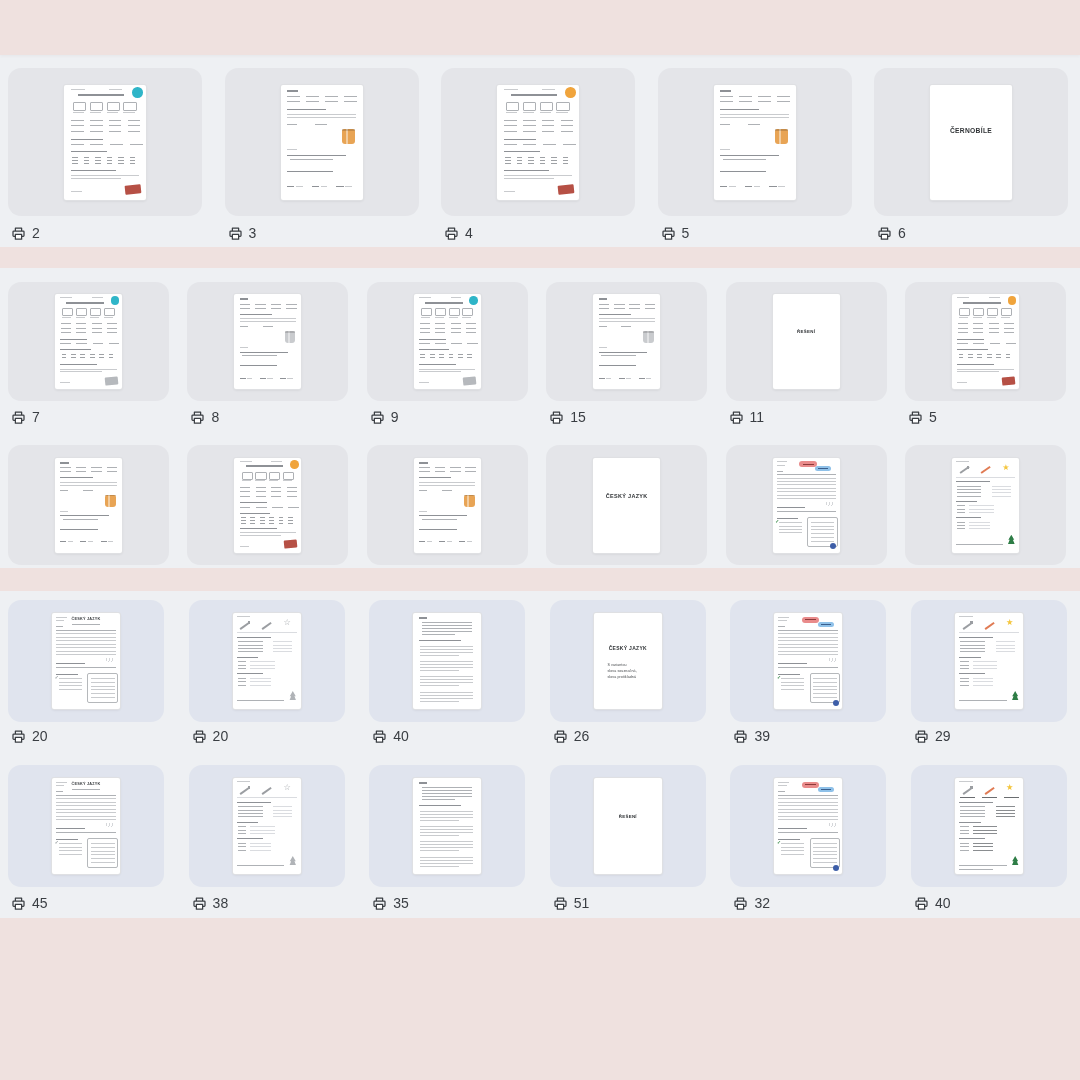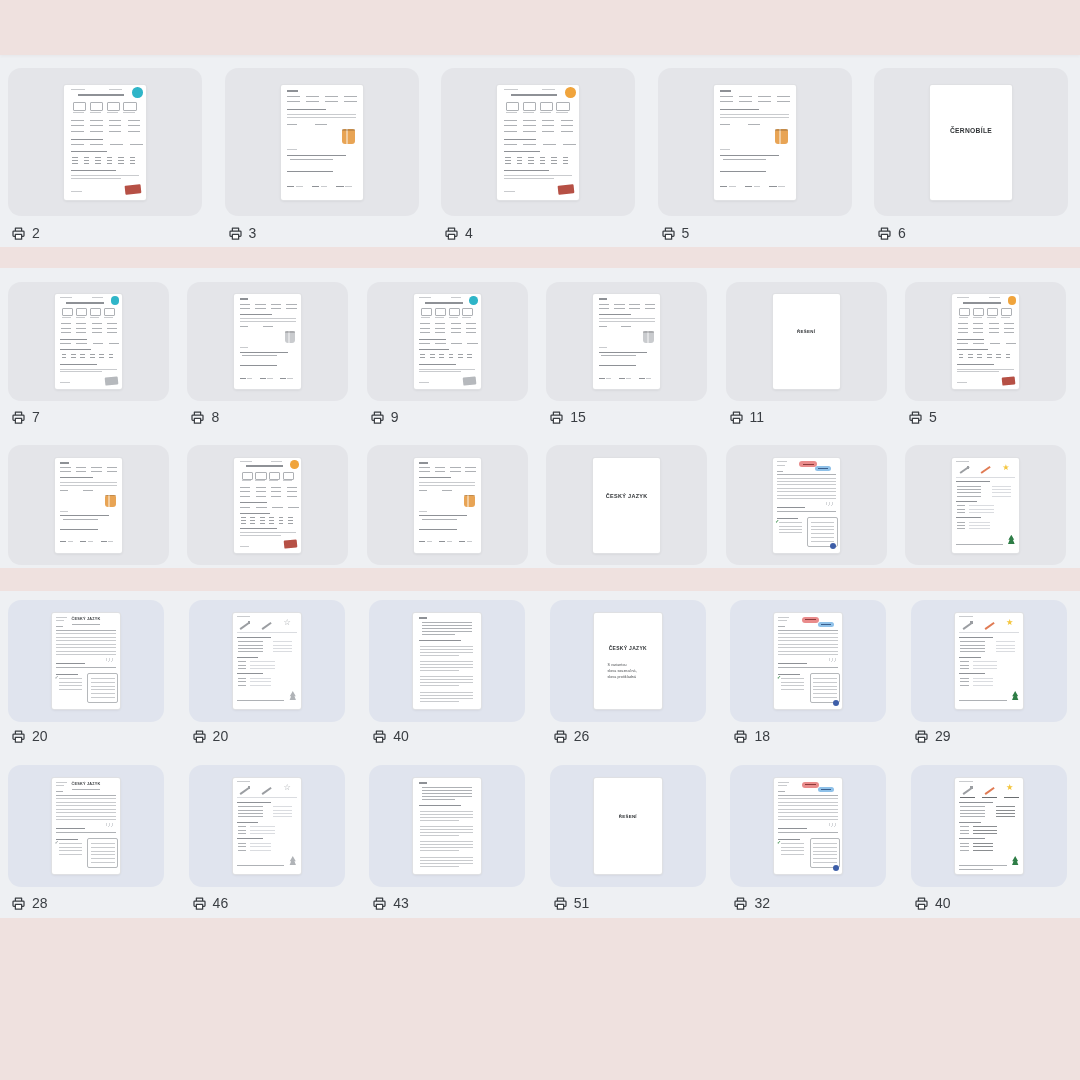--- a/index.html
+++ b/index.html
@@ -860,21 +860,21 @@
           </div>
           <div class="ab" style="bottom: 3.5%; right: 5%; width: 9%; aspect-ratio: 1 / 1; border-radius: 50%; background: rgb(61, 94, 168);"></div>
         </div>
       </div>
       <div class="plabel" style="left: 733.4px; top: 727px;">
         <svg width="15" height="15" viewBox="0 0 24 24" fill="none" stroke="#3a3e43" stroke-width="2" stroke-linejoin="round">
           <path d="M7 8V3.5h10V8"></path>
           <rect x="3.2" y="8" width="17.6" height="8.5" rx="1.3"></rect>
           <path d="M7 13.5h10V21H7z" fill="#ffffff"></path>
         </svg>
-        <span>18</span>
+        <span>39</span>
       </div>
       <div class="card blue" style="left: 911px; top: 600px; width: 156px; height: 122px;">
         <div class="page" style="width: 68px; height: 96px;">
           <div class="ab" style="top: 3.5%; left: 6%; width: 20%; height: 1px; background: rgb(201, 203, 206);"></div>
           <div class="ab" style="top: 8%; left: 10%; width: 16%; height: 9%;">
             <div class="ab" style="top: 45%; left: 0px; width: 100%; height: 1.5px; background: rgb(155, 158, 162); transform: rotate(-35deg);"></div>
             <div class="ab" style="right: 0px; top: 8%; width: 22%; height: 32%; background: rgb(155, 158, 162);"></div>
           </div>
           <div class="ab" style="top: 8%; left: 42%; width: 16%; height: 9%;">
             <div class="ab" style="top: 45%; left: 0px; width: 100%; height: 1.5px; background: rgb(224, 123, 84); transform: rotate(-35deg);"></div>
@@ -949,21 +949,21 @@
             <div class="ab" style="top: 82%; left: 8%; width: 84%; height: 1px; background: rgb(201, 203, 206);"></div>
           </div>
         </div>
       </div>
       <div class="plabel" style="left: 11px; top: 894px;">
         <svg width="15" height="15" viewBox="0 0 24 24" fill="none" stroke="#3a3e43" stroke-width="2" stroke-linejoin="round">
           <path d="M7 8V3.5h10V8"></path>
           <rect x="3.2" y="8" width="17.6" height="8.5" rx="1.3"></rect>
           <path d="M7 13.5h10V21H7z" fill="#ffffff"></path>
         </svg>
-        <span>28</span>
+        <span>45</span>
       </div>
       <div class="card blue" style="left: 188.6px; top: 765px; width: 156px; height: 122px;">
         <div class="page" style="width: 68px; height: 96px;">
           <div class="ab" style="top: 3.5%; left: 6%; width: 20%; height: 1px; background: rgb(201, 203, 206);"></div>
           <div class="ab" style="top: 8%; left: 10%; width: 16%; height: 9%;">
             <div class="ab" style="top: 45%; left: 0px; width: 100%; height: 1.5px; background: rgb(155, 158, 162); transform: rotate(-35deg);"></div>
             <div class="ab" style="right: 0px; top: 8%; width: 22%; height: 32%; background: rgb(155, 158, 162);"></div>
           </div>
           <div class="ab" style="top: 8%; left: 42%; width: 16%; height: 9%;">
             <div class="ab" style="top: 45%; left: 0px; width: 100%; height: 1.5px; background: rgb(155, 158, 162); transform: rotate(-35deg);"></div>
@@ -996,21 +996,21 @@
           <div class="ab" style="bottom: 9%; right: 6%; width: 11%; aspect-ratio: 0.8 / 1; background: rgb(176, 179, 183); clip-path: polygon(50% 0px, 90% 55%, 72% 55%, 95% 100%, 5% 100%, 28% 55%, 10% 55%);"></div>
           <div class="ab" style="top: 91%; left: 6%; width: 70%; height: 1px; background: rgb(174, 177, 181);"></div>
         </div>
       </div>
       <div class="plabel" style="left: 191.6px; top: 894px;">
         <svg width="15" height="15" viewBox="0 0 24 24" fill="none" stroke="#3a3e43" stroke-width="2" stroke-linejoin="round">
           <path d="M7 8V3.5h10V8"></path>
           <rect x="3.2" y="8" width="17.6" height="8.5" rx="1.3"></rect>
           <path d="M7 13.5h10V21H7z" fill="#ffffff"></path>
         </svg>
-        <span>46</span>
+        <span>38</span>
       </div>
       <div class="card blue" style="left: 369.2px; top: 765px; width: 156px; height: 122px;">
         <div class="page" style="width: 68px; height: 96px;">
           <div class="ab" style="top: 4%; left: 8%; width: 12%; height: 2px; background: rgb(142, 145, 150);"></div>
           <div class="ab" style="top: 9%; left: 13%; width: 74%; height: 1px; background: rgb(174, 177, 181);"></div>
           <div class="ab" style="top: 12.1%; left: 13%; width: 74%; height: 1px; background: rgb(174, 177, 181);"></div>
           <div class="ab" style="top: 15.2%; left: 13%; width: 74%; height: 1px; background: rgb(174, 177, 181);"></div>
           <div class="ab" style="top: 18.3%; left: 13%; width: 74%; height: 1px; background: rgb(174, 177, 181);"></div>
           <div class="ab" style="top: 21.4%; left: 13%; width: 48%; height: 1px; background: rgb(174, 177, 181);"></div>
           <div class="ab" style="top: 28%; left: 8%; width: 62%; height: 1px; background: rgb(142, 145, 150);"></div>
@@ -1031,21 +1031,21 @@
           <div class="ab" style="top: 88.2%; left: 10%; width: 78%; height: 1px; background: rgb(201, 203, 206);"></div>
           <div class="ab" style="top: 91.3%; left: 10%; width: 58%; height: 1px; background: rgb(201, 203, 206);"></div>
         </div>
       </div>
       <div class="plabel" style="left: 372.2px; top: 894px;">
         <svg width="15" height="15" viewBox="0 0 24 24" fill="none" stroke="#3a3e43" stroke-width="2" stroke-linejoin="round">
           <path d="M7 8V3.5h10V8"></path>
           <rect x="3.2" y="8" width="17.6" height="8.5" rx="1.3"></rect>
           <path d="M7 13.5h10V21H7z" fill="#ffffff"></path>
         </svg>
-        <span>43</span>
+        <span>35</span>
       </div>
       <div class="card blue" style="left: 549.8px; top: 765px; width: 156px; height: 122px;">
         <div class="page" style="width: 68px; height: 96px;">
           <div class="cover-title" style="font-size: 4.4px; top: 37%;">ŘEŠENÍ</div>
         </div>
       </div>
       <div class="plabel" style="left: 552.8px; top: 894px;">
         <svg width="15" height="15" viewBox="0 0 24 24" fill="none" stroke="#3a3e43" stroke-width="2" stroke-linejoin="round">
           <path d="M7 8V3.5h10V8"></path>
           <rect x="3.2" y="8" width="17.6" height="8.5" rx="1.3"></rect>

